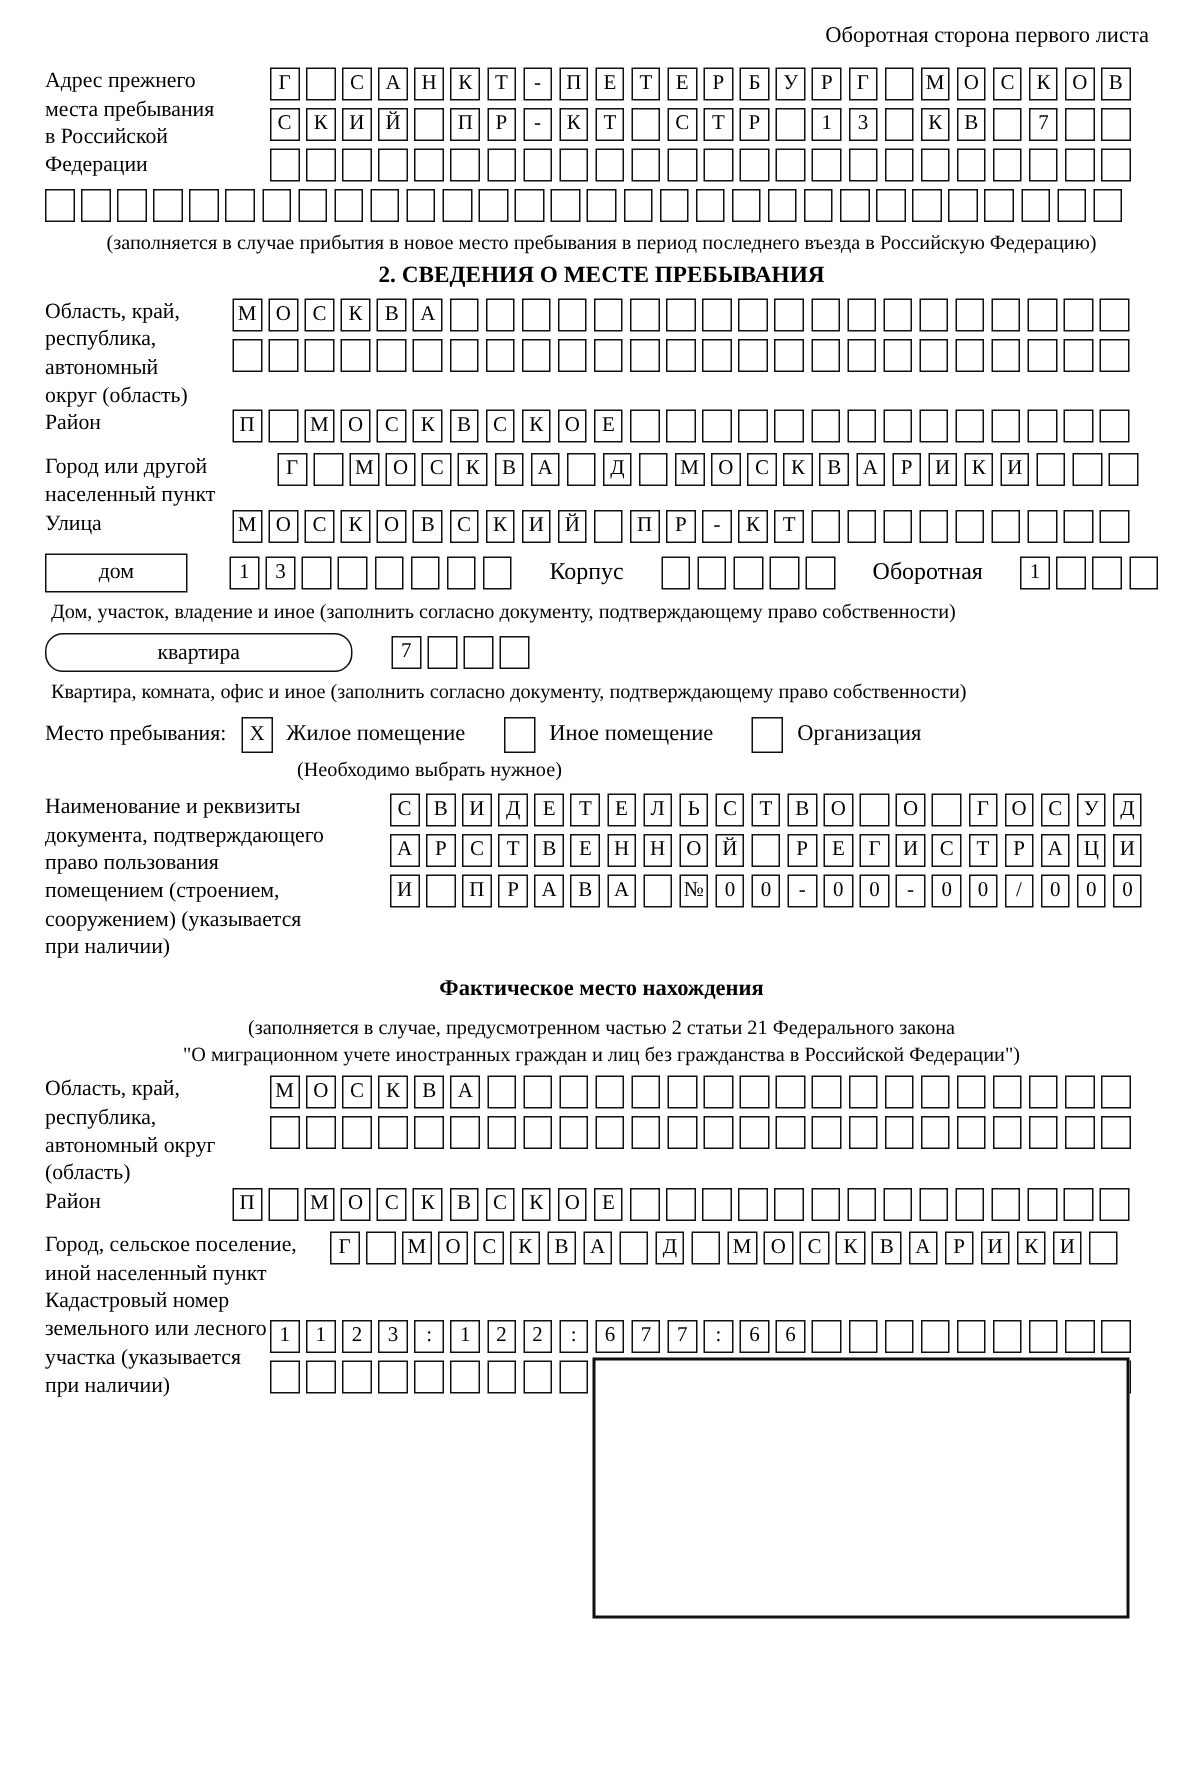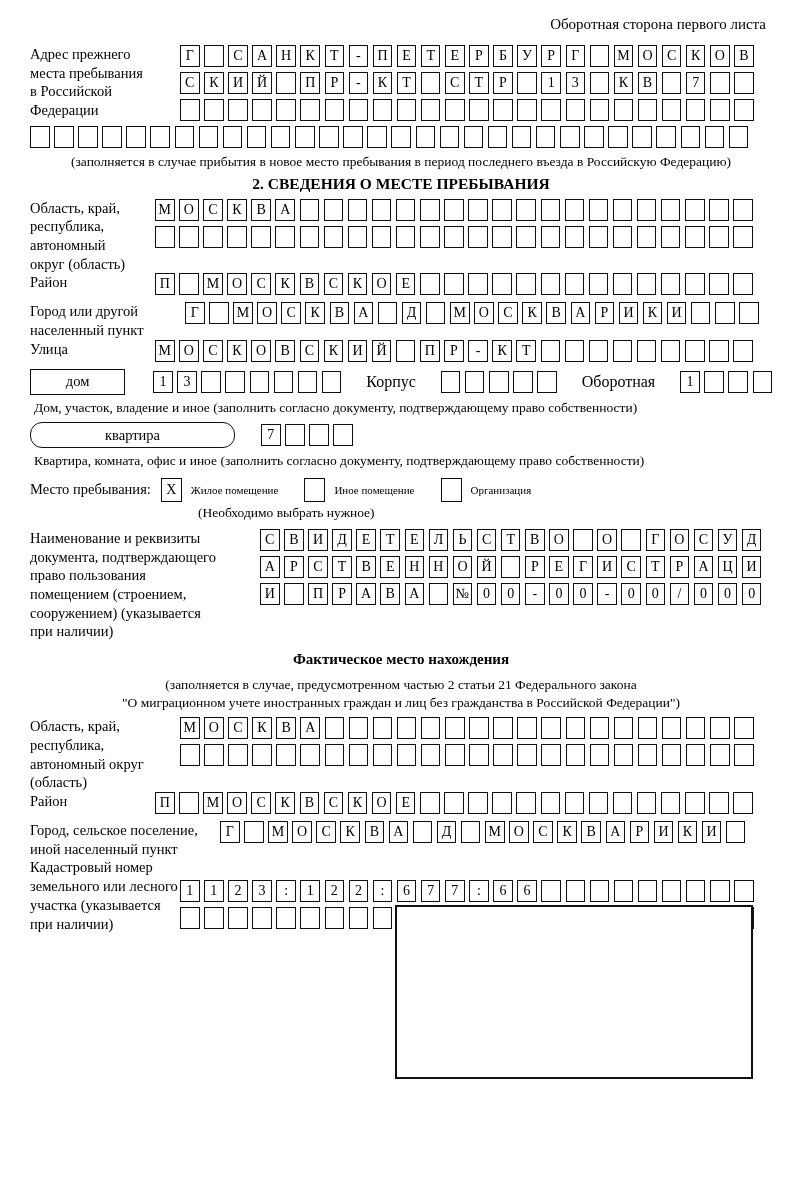--- a/index.html
+++ b/index.html
@@ -41,21 +41,21 @@
   .bb-dom { width:160px; margin-right:12px; }
   .bb-kv  { width:205px; margin-right:10px;border-radius:12px; }
   .inline-label { font-size:16px; margin:0 9px 0 9px; white-space:nowrap; }
   .house-row .cells-row { margin-bottom:0; }
 
   .stay-row { display:flex; align-items:center; margin:8px 0 2px 0; }
   .stay-label { font-size:14.5px; margin-right:10px; }
   .checkbox { width:21px; height:24px; box-sizing:border-box; border:1.8px solid #101010;
               display:inline-flex; align-items:center; justify-content:center;
               font-size:14px; flex:0 0 21px; }
-  .opt-label { font-size:11px; margin:0 26px 0 9px; }
+  .opt-label { font-size:15px; margin:0 26px 0 9px; }
   .hint { font-size:13.5px; margin:3px 0 8px 168px; }
 
   .mt6 { margin-top:6px; }
   .mt2 { margin-top:2px; }
   .rows { display:flex; flex-direction:column; }
   .rows-offset { margin-top:22px; }
 
   .confirm-block { position:absolute; left:395px; top:905px; width:362px; }
   .confirm-box { width:358px; height:174px; box-sizing:border-box; border:2px solid #101010; background:#fff; }
   .confirm-caption { margin-top:7px; font-size:13.8px; line-height:1.38; text-align:center; white-space:pre-line; }

